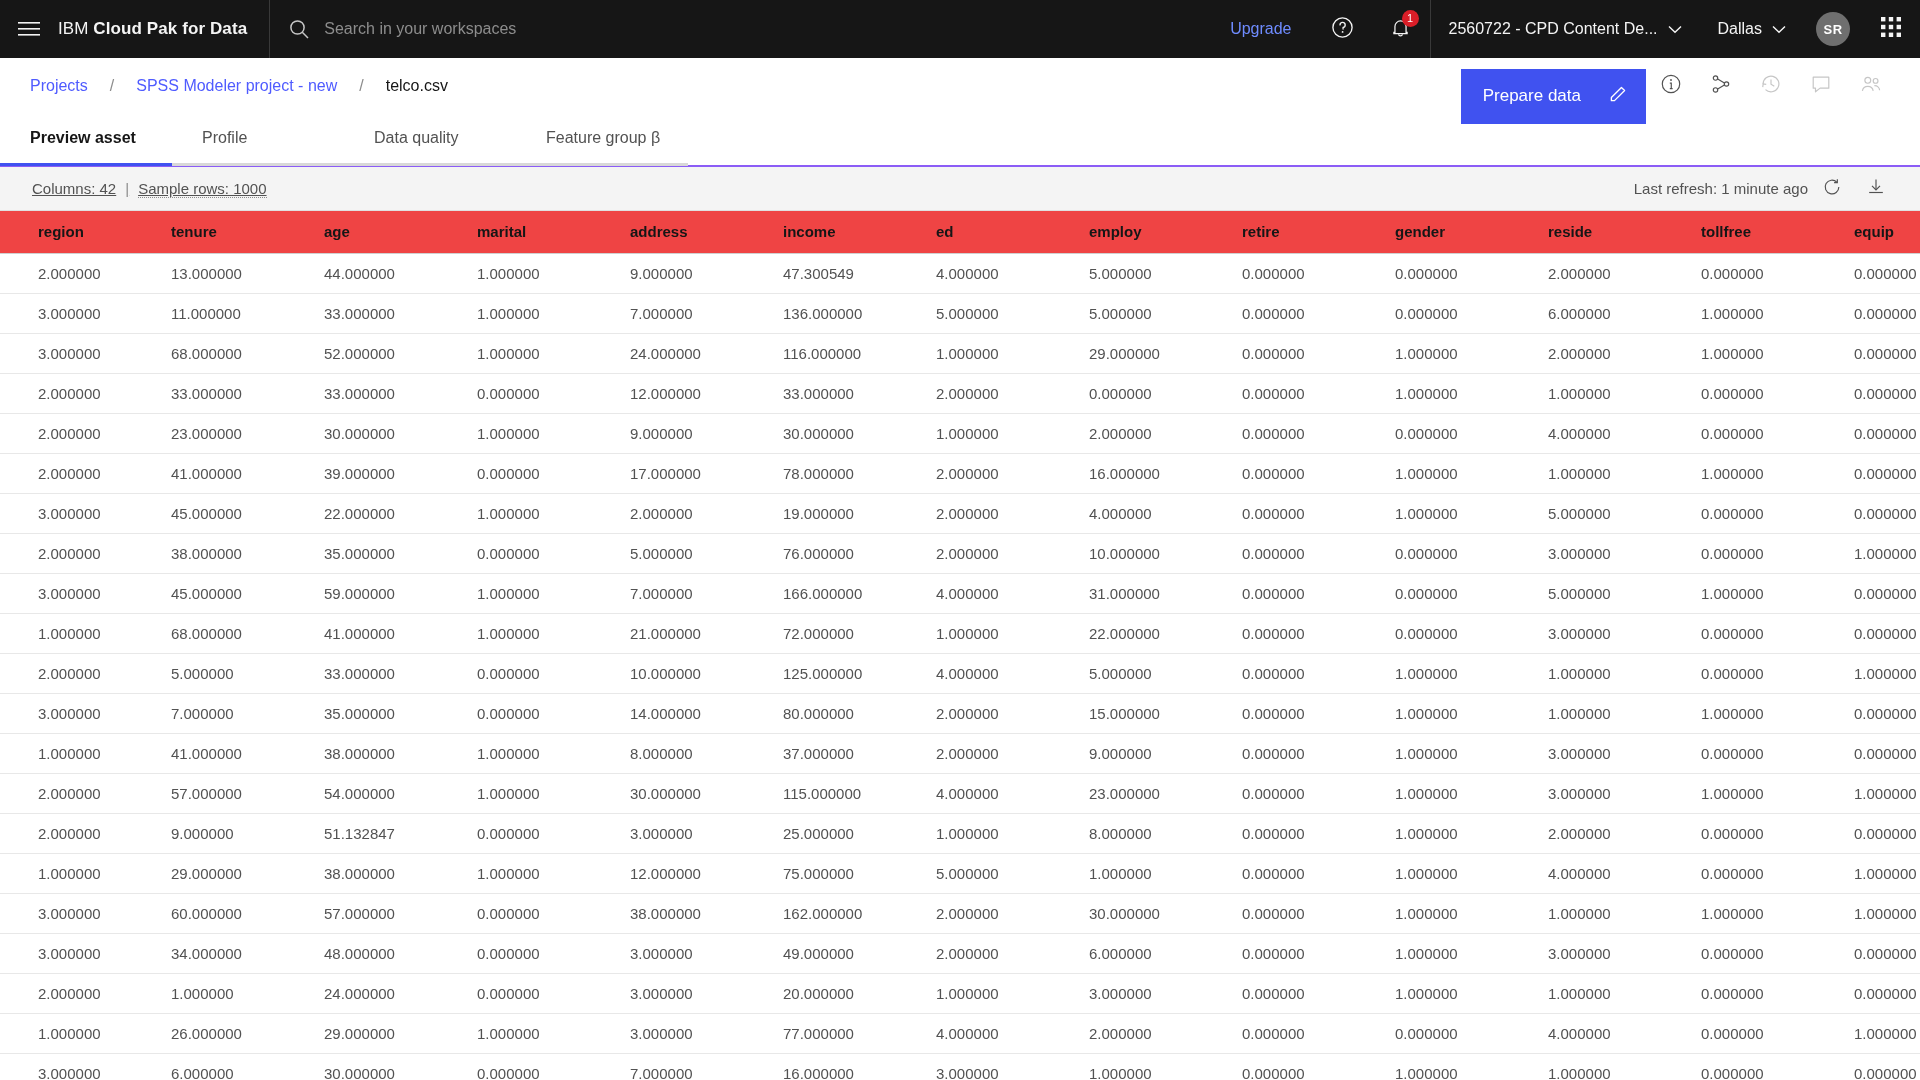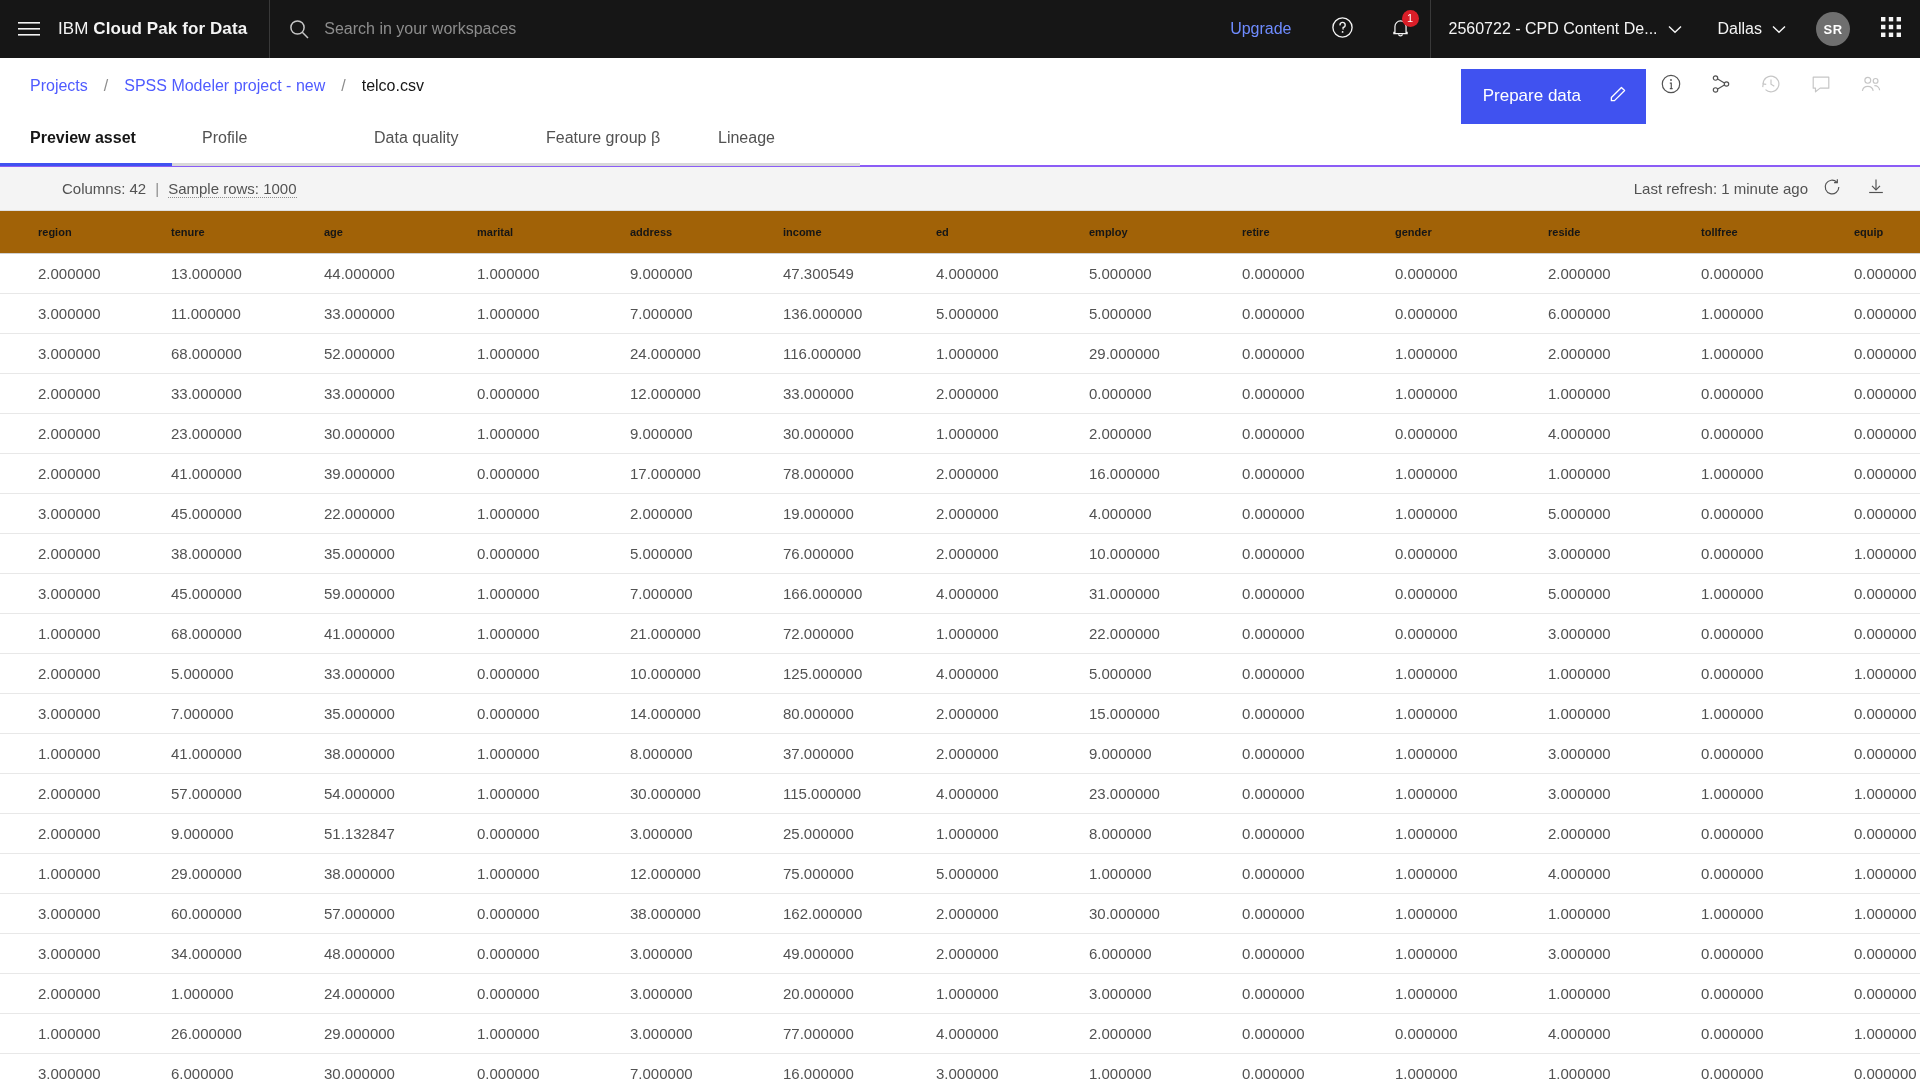--- a/index.html
+++ b/index.html
@@ -89,21 +89,21 @@
   }
 
   
   .crumb-bar {
     height: 55px; width: 100%;
     background: #fff; display: flex; align-items: center;
     position: relative;
   }
   .crumbs {
     display: flex; align-items: center;
-    padding-left: 30px; font-size: 16px; gap: 16px;
+    padding-left: 30px; font-size: 16px; gap: 22px;
   }
   .crumb-link { color: #4f5bff; cursor: pointer; }
   .crumb-sep { color: #8d8d8d; }
   .crumb-current { color: #161616; }
   .crumb-spacer { flex: 1 1 auto; }
 
   .prepare-btn {
     background: #4052f0; color: #fff;
     height: 55px; padding: 0 18px 0 22px;
     display: flex; align-items: center; gap: 28px;
@@ -144,23 +144,23 @@
   .tabs-fill { flex: 1 1 auto; border-bottom: 3px solid transparent; margin-bottom: -1px; }
 
   
   .info-bar {
     height: 44px; width: 100%;
     background: #f4f4f4;
     display: flex; align-items: center;
     border-bottom: 1px solid #e0e0e0;
   }
   .info-left {
-    padding-left: 62px;
+    padding-left: 32px;
     font-size: 15px; color: #525252;
-    display: flex; align-items: center; gap: 9px;
+    display: flex; align-items: center; gap: 9px; text-decoration: underline;
   }
   .info-sep { color: #8d8d8d; }
   .sample-rows {
     border-bottom: 1px dotted #8d8d8d;
     cursor: pointer;
   }
   .info-spacer { flex: 1 1 auto; }
   .info-refresh { font-size: 15px; color: #525252; white-space: nowrap; }
   .info-icon-btn {
     width: 40px; height: 44px;
@@ -176,23 +176,23 @@
     overflow: hidden;
     position: relative;
     background: #fff;
   }
   .grid-table {
     border-collapse: collapse;
     table-layout: fixed;
     width: max-content;
   }
   .grid-table th {
-    background: #a16207;
+    background: #ef4444;
     color: #161616;
-    font-size: 11px; font-weight: 700;
+    font-size: 15px; font-weight: 700;
     text-align: left;
     height: 42px;
     padding: 0 16px 0 18px;
     white-space: nowrap;
     border-bottom: 1px solid #d0d0d0;
   }
   .grid-table th:first-child { padding-left: 38px; }
   .grid-table td {
     font-size: 15px; color: #525252;
     height: 40px;
@@ -369,21 +369,20 @@
     </div>
   </div>
   <div class="info-right-pad"></div>
 </div>
 
 <div class="tabs-row">
   <div class="tab active">Preview asset</div>
   <div class="tab">Profile</div>
   <div class="tab">Data quality</div>
   <div class="tab">Feature group β</div>
-  <div class="tab">Lineage</div>
   <div class="tabs-fill"></div>
 </div>
 
 <div class="info-bar">
   <div class="info-left">
     <span>Columns: 42</span>
     <span class="info-sep">|</span>
     <span class="sample-rows">Sample rows: 1000</span>
   </div>
   <div class="info-spacer"></div>

